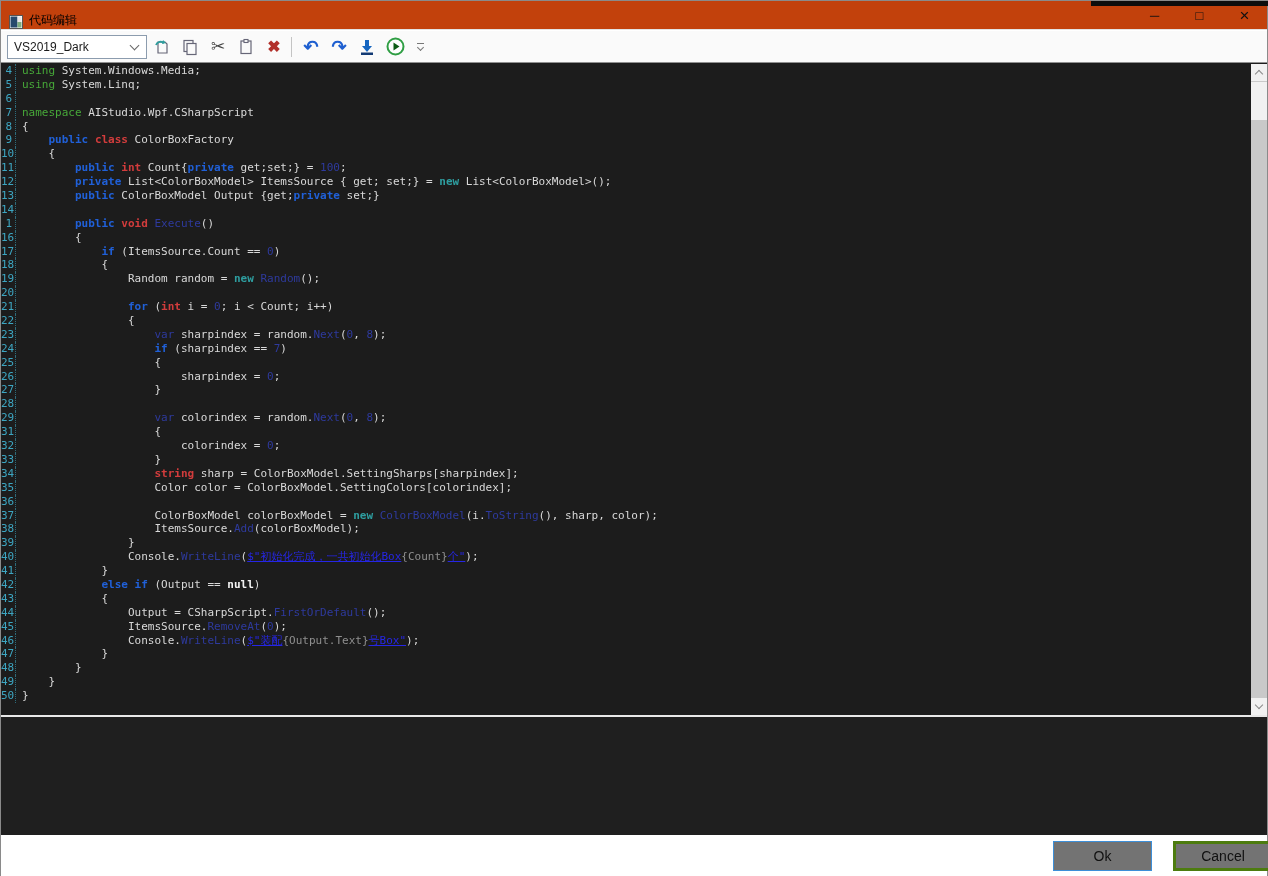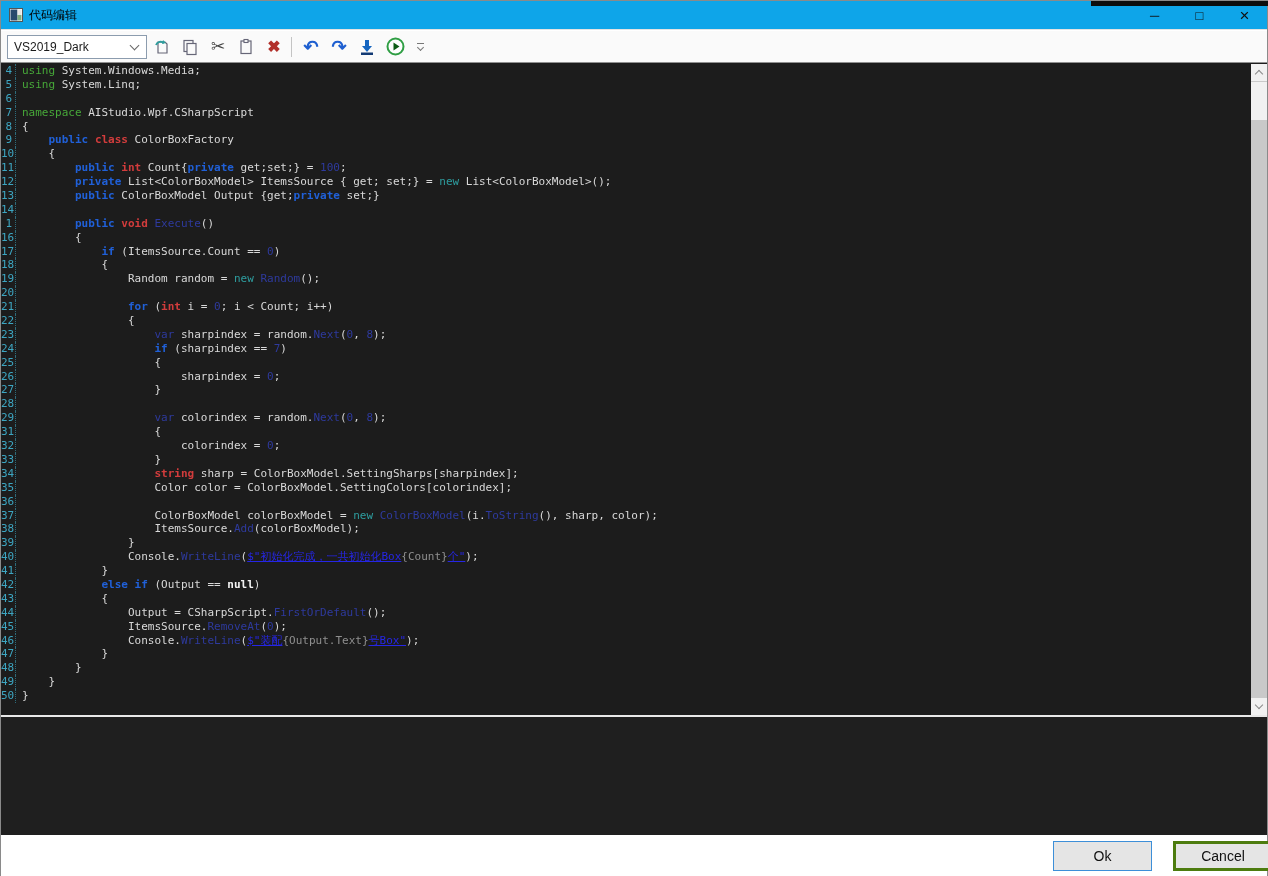--- a/index.html
+++ b/index.html
@@ -3,21 +3,21 @@
 <meta charset="utf-8">
 <style>
   * { margin:0; padding:0; box-sizing:border-box; }
   html,body { width:1268px; height:876px; overflow:hidden;
     font-family:"Liberation Sans", sans-serif; background:#ffffff; }
   .win { position:absolute; left:0; top:0; width:1268px; height:876px;
     border:1px solid #8a8a8a; background:#fff; }
 
   
   .titlebar { position:absolute; left:0; top:0; width:100%; height:29px;
-    background:#0ea5e9; border-bottom:1px solid #e3e3e3; display:flex; align-items:center; }
+    background:#c2410c; border-bottom:1px solid #e3e3e3; display:flex; align-items:flex-end; }
   .appicon { width:14px; height:14px; margin:0 6px 0 8px; display:inline-block; }
   .apptitle { font-size:12px; color:#000; }
   .topstrip { position:absolute; left:1090px; top:0; width:178px; height:5px; background:#0d0d0d; }
   .caption { position:absolute; right:0; top:0; height:29px; display:flex; }
   .capbtn { width:45px; height:29px; display:flex; align-items:center; justify-content:center;
     font-size:13px; color:#111; cursor:default; }
   .capbtn.close { font-size:17px; }
 
   
   .toolbar { position:absolute; left:0; top:30px; width:100%; height:31px;
@@ -46,42 +46,42 @@
   .code-area { position:absolute; left:0; top:1px; right:16px; bottom:0; overflow:hidden;
     font-family:"DejaVu Sans Mono", monospace; font-size:11px; }
   .cl { height:13.9px; line-height:13.9px; white-space:pre; display:flex; }
   .ln { display:inline-block; width:15px; min-width:15px; text-align:right; padding-right:3px;
     color:#3da6c2; border-right:1px dotted #2e6b7a; }
   .ct { padding-left:6px; color:#d9d9d9; }
   .t-pl  { color:#d9d9d9; }
   .t-kw  { color:#47a839; }
   .t-acc { color:#2060d8; font-weight:bold; }
   .t-typ { color:#d23c3c; font-weight:bold;text-align:center; }
-  .t-new { color:#2e9ea0; font-weight:normal; }
+  .t-new { color:#2e9ea0; font-weight:bold; }
   .t-dim { color:#2e3a9e; }
   .t-str { color:#2626e6; text-decoration:underline; }
   .t-itp { color:#8f8f8f; text-decoration:none; }
   .t-nul { color:#f2f2f2; font-weight:bold; }
 
   
   .vscroll { position:absolute; right:0; top:1px; width:16px; bottom:0; background:#c9c9c9; }
   .sbtn { position:absolute; left:0; width:16px; height:17px; background:#f1f1f1;
     display:flex; align-items:center; justify-content:center; }
   .sbtn.up { top:0; }
   .sbtn.down { bottom:0; }
   .sb-chev { width:6px; height:6px; border-right:1px solid #8a8a8a; border-bottom:1px solid #8a8a8a; }
   .sb-chev.u { transform:rotate(-135deg); margin-top:3px; }
   .sb-chev.d { transform:rotate(45deg); margin-bottom:3px; }
   .sthumb { position:absolute; left:0; top:18px; width:16px; height:38px; background:#f1f1f1; }
 
   
   .gapline { position:absolute; left:0; top:714px; width:100%; height:2px; background:#e8e8e8; }
   .panel { position:absolute; left:0; top:716px; width:100%; height:118px; background:#1f1f1f; }
   .btnbar { position:absolute; left:0; top:834px; width:100%; height:41px; background:#ffffff; }
-  .btn { position:absolute; top:6px; height:30px; background:#e5e5e5; font-size:14px; color:#111;
+  .btn { position:absolute; top:6px; height:30px; background:#737373; font-size:14px; color:#111;
     display:flex; align-items:center; justify-content:center; cursor:default;
     font-family:"Liberation Sans", sans-serif; }
   .btn.ok { left:1052px; width:99px; border:1px solid #3d8fd8; }
   .btn.cancel { left:1172px; width:100px; border:3px solid #4d7c0f; }
 
   svg { display:block; }
 </style>
 </head>
 <body>
 

